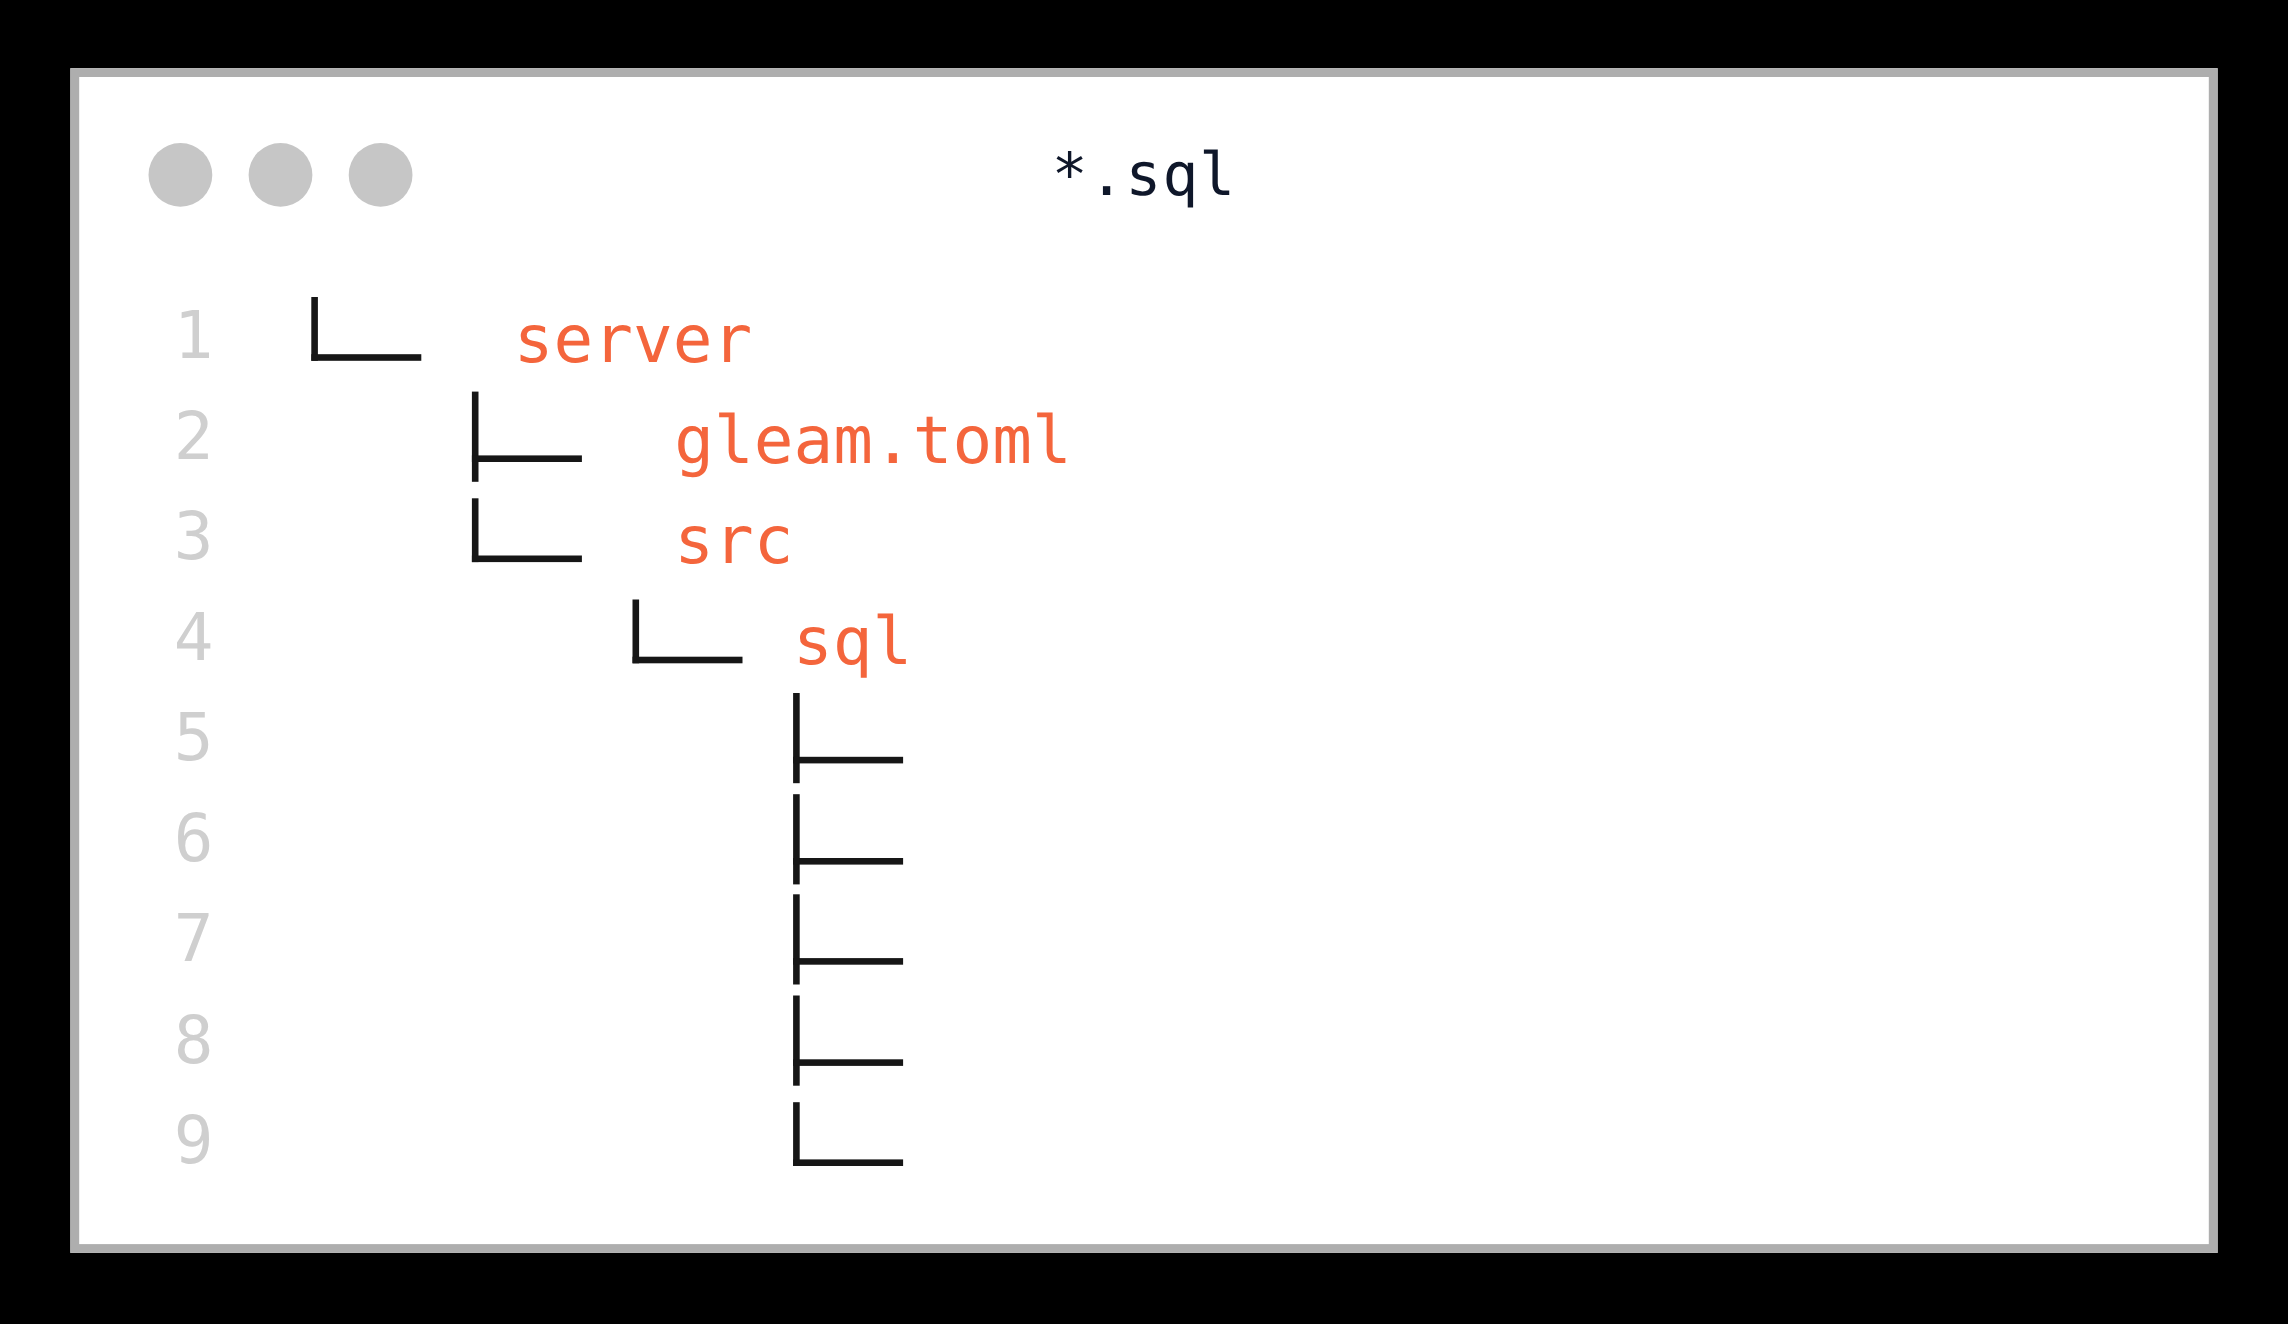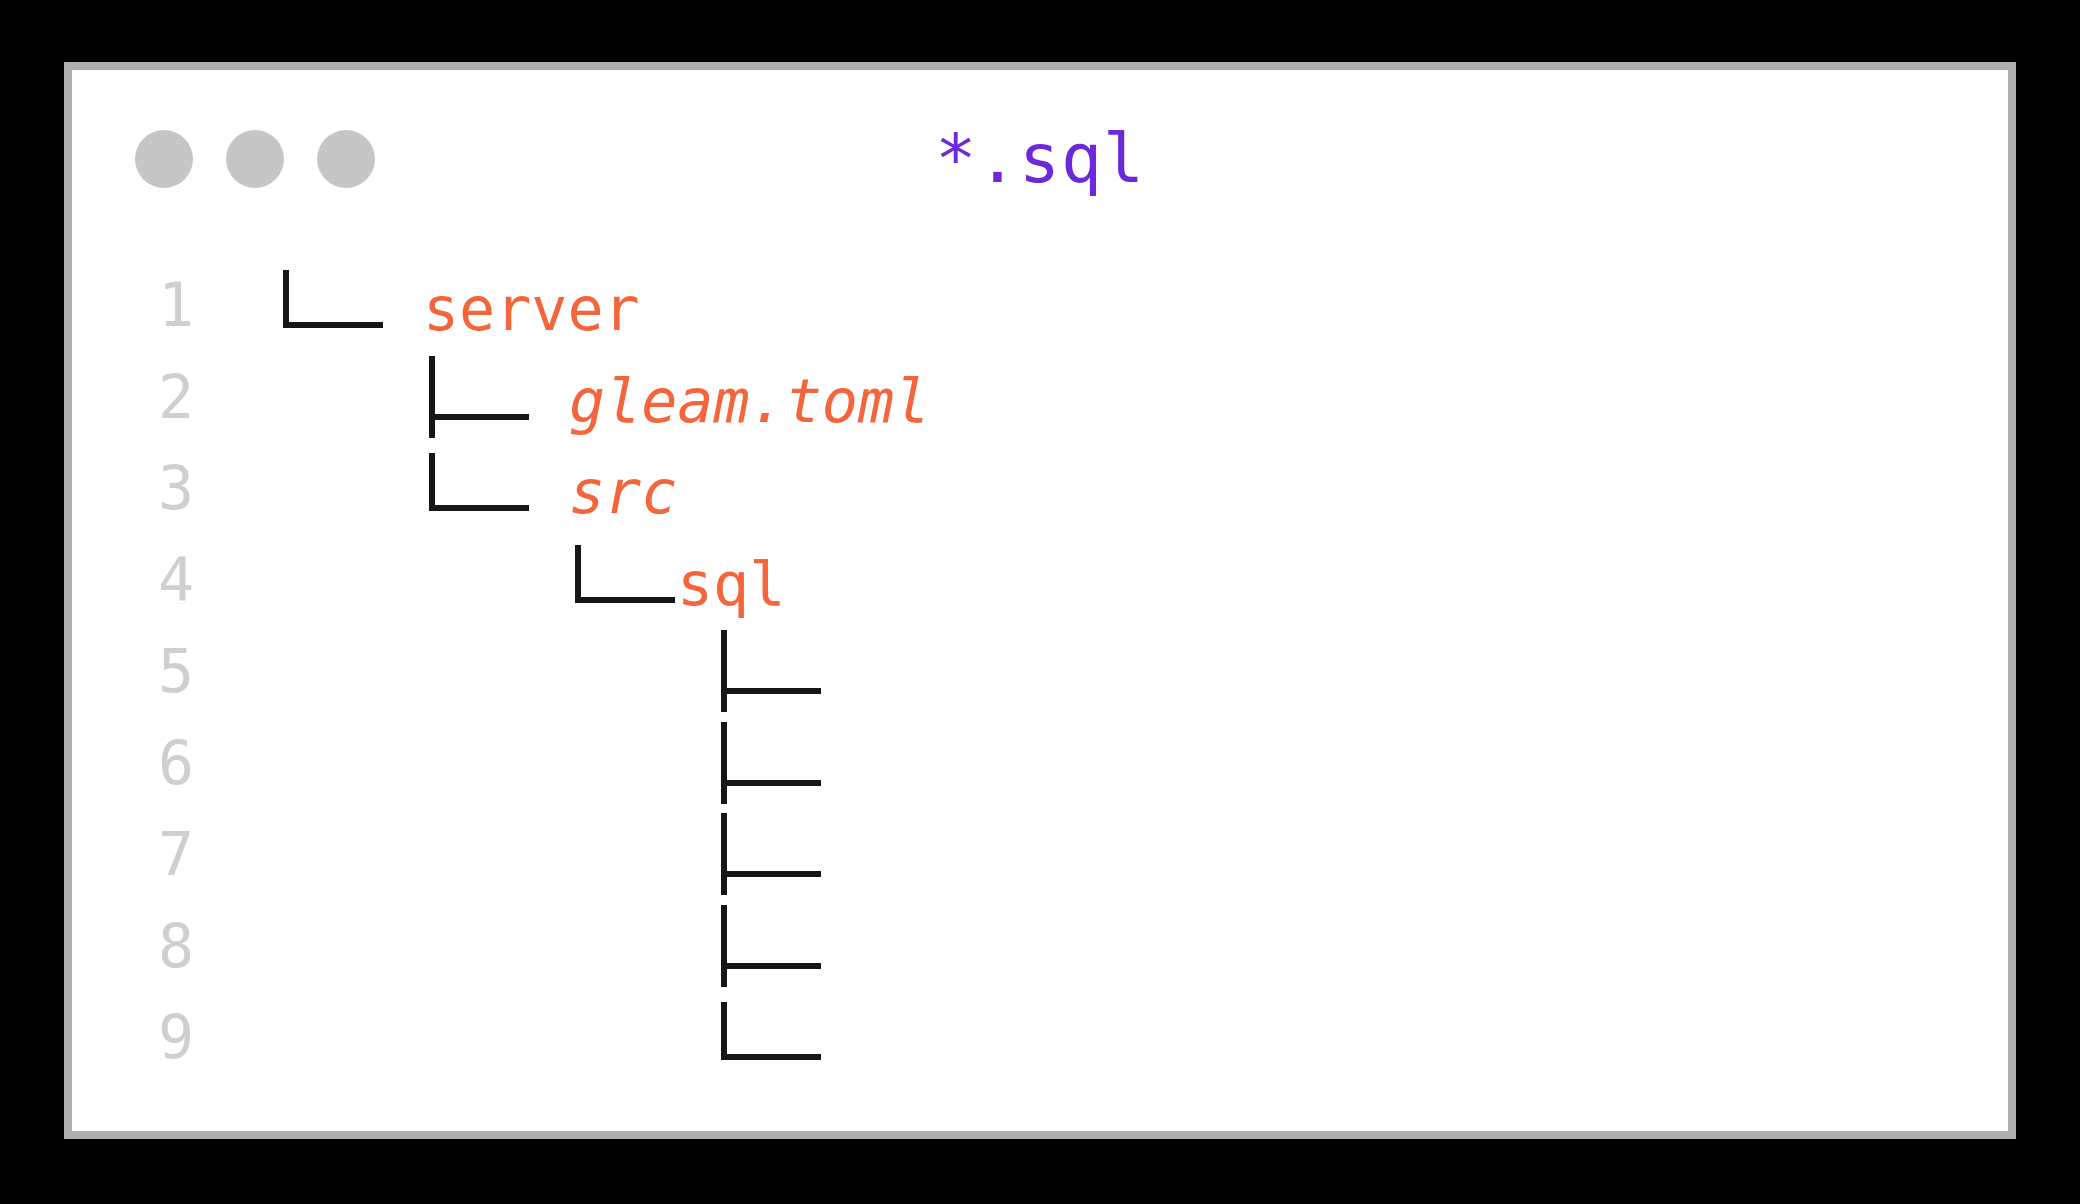--- a/index.html
+++ b/index.html
@@ -31,22 +31,22 @@
     background: #c6c6c6;
   }
   .dot1 { left: 63px; }
   .dot2 { left: 154px; }
   .dot3 { left: 245px; }
   .title {
     position: absolute;
     left: 0; right: 0; top: 60px;
     height: 58px; line-height: 58px;
     text-align: center;
-    font-size: 68px;
-    color: #6d28d9;
+    font-size: 54px;
+    color: #0f172a;
     letter-spacing: 1px;
   }
   
   .tree {
     position: absolute;
     left: 0; top: 190px; right: 0;
   }
   .tree-row {
     position: relative;
     height: 91.5px;
@@ -58,20 +58,21 @@
     font-size: 60px;
     color: #cfcfcf;
   }
   .name {
     position: absolute;
     top: 4px;
     height: 91.5px; line-height: 91.5px;
     font-size: 60px;
     color: #f4653c;
     white-space: pre;
+    margin-left: 44px;
   }
   .conn {
     position: absolute;
     top: 0;
     width: 146px; height: 91.5px;
   }
   .conn .v {
     position: absolute;
     left: 0; width: 6px;
     background: #161616;
@@ -81,21 +82,21 @@
     position: absolute;
     left: 0; top: 62px;
     width: 100px; height: 6px;
     background: #161616;
     display: block;
   }
   .conn.elbow .v { top: 10px; height: 58px; }  
   .conn.tee .v   { top: 4px;  height: 82px; }  
   
   .conn.lvl0 { left: 211px; }  .name.lvl0 { left: 351px; }
-  .conn.lvl1 { left: 357px; }  .name.lvl1 { left: 497px; font-style: italic; }
+  .conn.lvl1 { left: 357px; }  .name.lvl1 { left: 497px; }
   .conn.lvl2 { left: 503px; }  .name.lvl2 { left: 605px; }
   .conn.lvl3 { left: 649px; }  .name.lvl3 { left: 789px; }
 </style>
 </head>
 <body>
 
 <div class="frame">
   <div class="window">
 
     <span class="dot dot1"></span>

